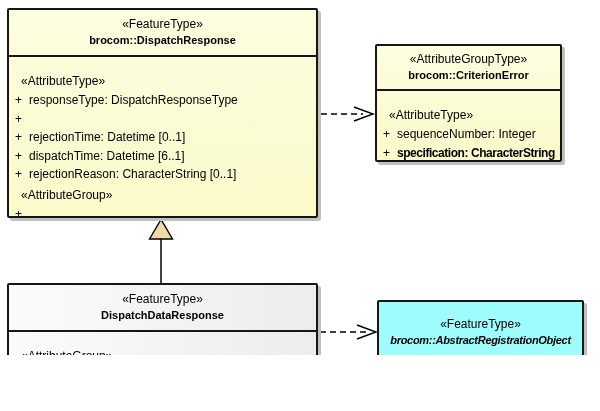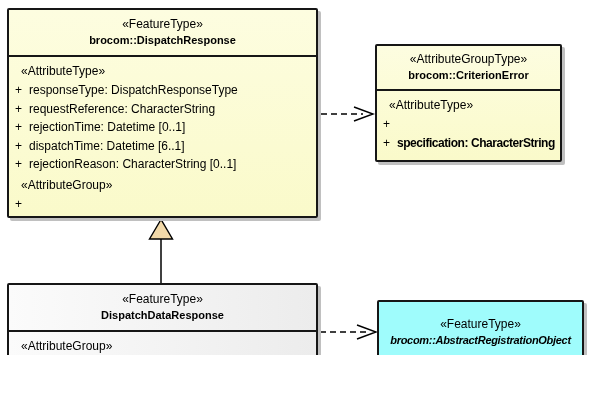--- a/index.html
+++ b/index.html
@@ -44,21 +44,21 @@
   .box-title {
     font-size: 11px;
     font-weight: bold;
     line-height: 17px;
     white-space: nowrap;
   }
   .box-title.italic { font-style: italic; letter-spacing: -0.3px; }
 
   .box-body {
     box-sizing: border-box;
-    padding-top: 5px;
+    padding-top: 15px;
     font-size: 12px;
   }
   .section-header {
     padding-left: 12px;
     height: 19px;
     line-height: 19px;
     white-space: nowrap;
   }
   .section-header.gap { margin-top: 2px; }
   .attr-row {
@@ -112,21 +112,20 @@
       <div class="box-title">brocom::DispatchResponse</div>
     </div>
     <div class="box-body">
       <div class="section-header">«AttributeType»</div>
       <div class="attr-row">
         <span class="vis">+</span>
         <span class="attr-text">responseType: DispatchResponseType</span>
       </div>
       <div class="attr-row">
         <span class="vis">+</span>
-        <span class="attr-text">requestReference: CharacterString</span>
       </div>
       <div class="attr-row">
         <span class="vis">+</span>
         <span class="attr-text">rejectionTime: Datetime [0..1]</span>
       </div>
       <div class="attr-row">
         <span class="vis">+</span>
         <span class="attr-text">dispatchTime: Datetime [6..1]</span>
       </div>
       <div class="attr-row">
@@ -142,20 +141,21 @@
 
   <div class="uml-box box-yellow" style="left:375px; top:44px; width:187px; height:118px;">
     <div class="box-header" style="height:45px;">
       <div class="stereotype">«AttributeGroupType»</div>
       <div class="box-title">brocom::CriterionError</div>
     </div>
     <div class="box-body">
       <div class="section-header">«AttributeType»</div>
       <div class="attr-row">
         <span class="vis">+</span>
+        <span class="attr-text">sequenceNumber: Integer</span>
       </div>
       <div class="attr-row">
         <span class="vis">+</span>
         <span class="attr-text condensed">specification: CharacterString</span>
       </div>
     </div>
   </div>
 
   <div class="uml-box box-gray" style="left:7px; top:283px; width:311px; height:103px;">
     <div class="box-header" style="height:47px;">

